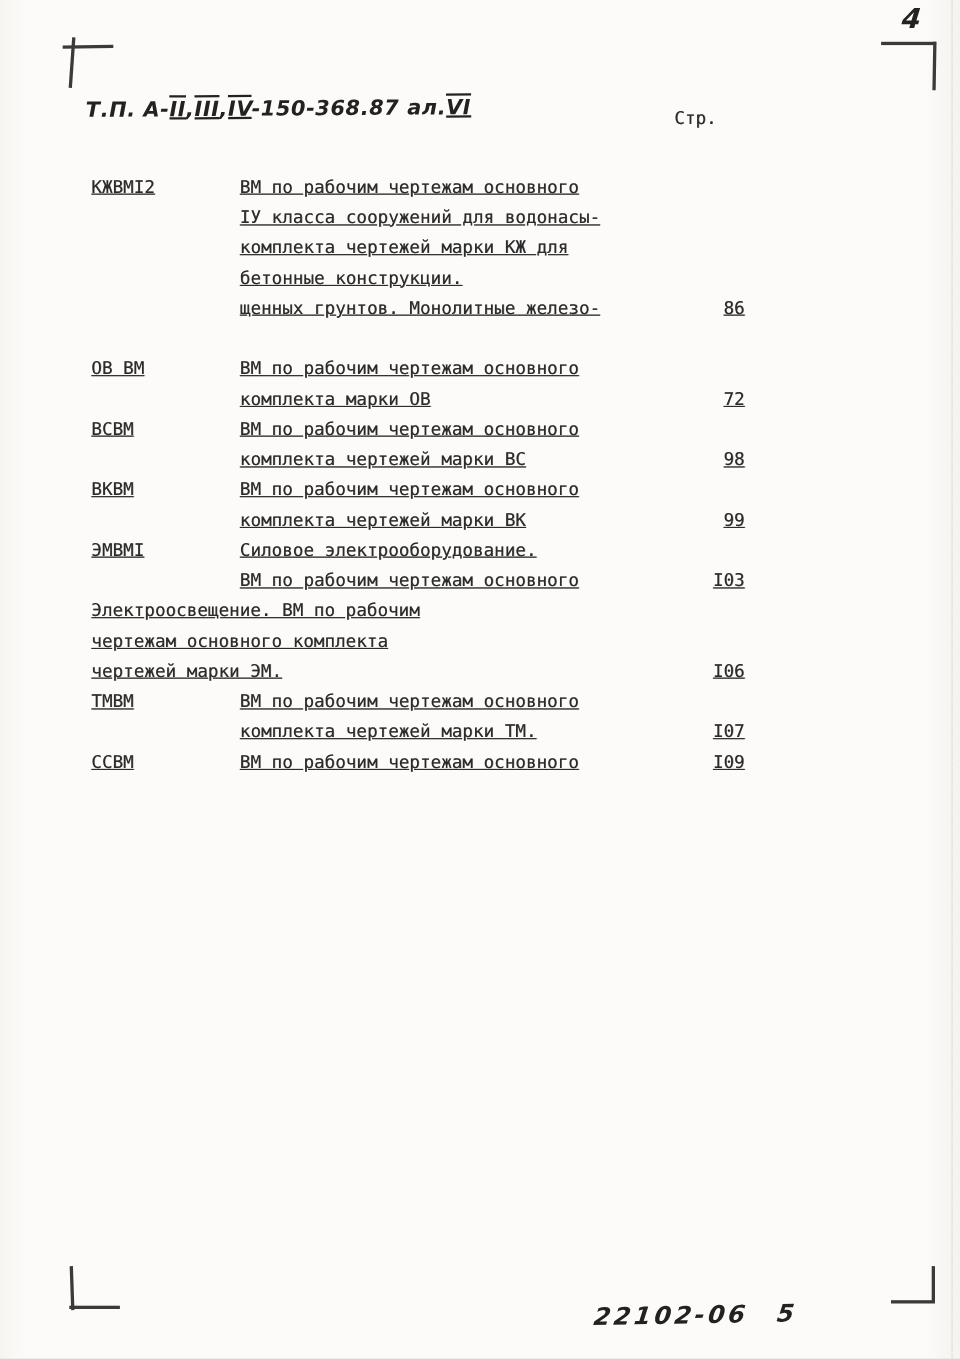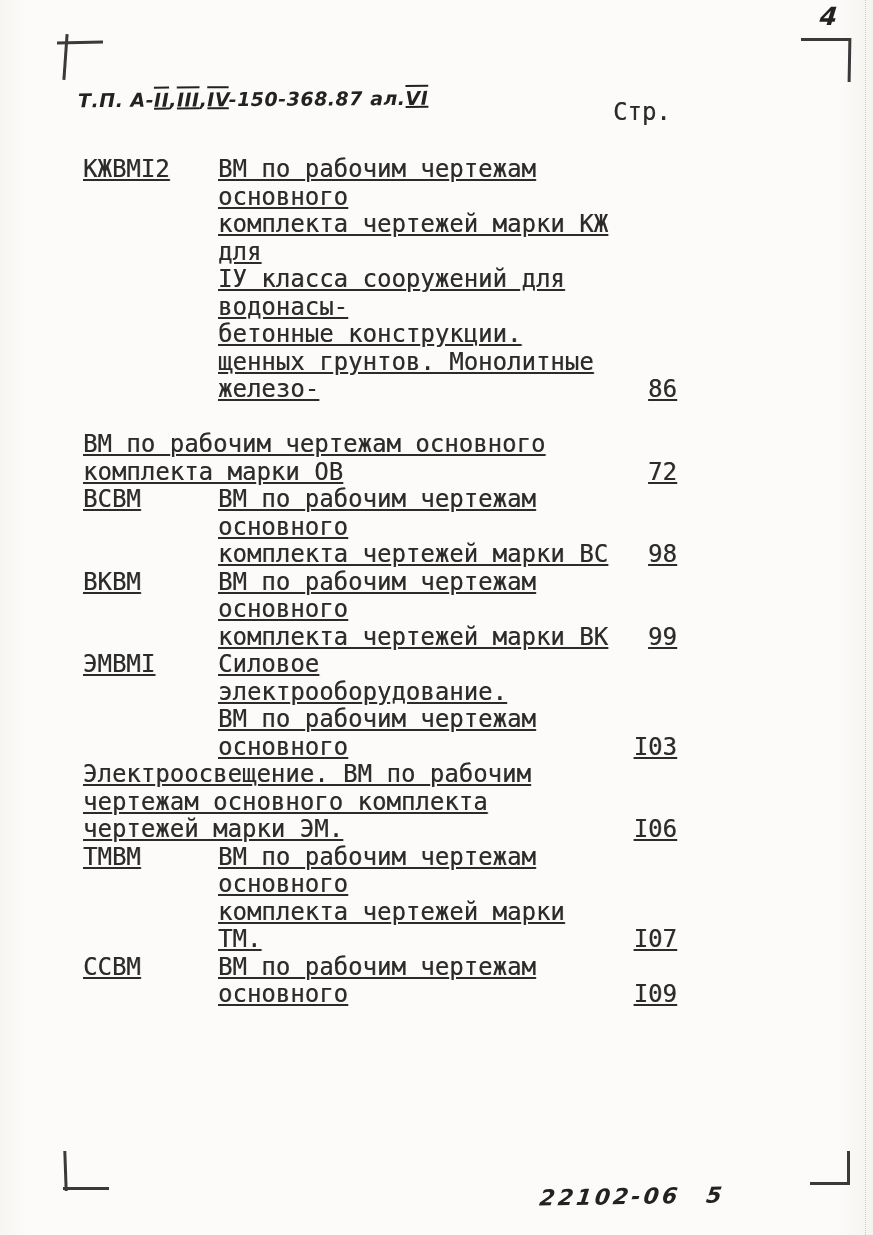--- a/index.html
+++ b/index.html
@@ -13,21 +13,21 @@
     height: 1235px;
     margin: 0 auto;
     background: linear-gradient(90deg, #f6f5f2 0%, #fcfbf9 3%, #fcfbf9 96%, #f4f3f0 100%);
     overflow: hidden;
     color: #2d2d2d;
     font-family: "DejaVu Sans Mono", monospace;
   }
   
   .typed {
     font-family: "DejaVu Sans Mono", monospace;
-    font-size: 24px;
+    font-size: 16px;
     color: #2b2b2b;
     text-shadow: 0.4px 0 0 rgba(40,40,40,0.55);
   }
   
   .hand {
     font-family: "DejaVu Sans", sans-serif;
     font-style: italic;
     font-weight: bold;
     color: #222;
   }
@@ -141,29 +141,30 @@
   <div class="hand doc-header"><span>Т.П. А-</span><span class="rn">II</span><span>,</span><span class="rn">III</span><span>,</span><span class="rn">IV</span><span>-150-368.87 ал.</span><span class="rn">VI</span></div>
 
   <div class="typed page-col-label">Стр.</div>
 
   <div class="entries typed">
 
     <div class="entry gap-after">
       <div class="code">КЖВМI2</div>
       <div class="lines">
           <div class="line">ВМ по рабочим чертежам основного</div>
+          <div class="line">IУ класса сооружений для водонасы-</div>
           <div class="line">комплекта чертежей марки КЖ для</div>
-          <div class="line">IУ класса сооружений для водонасы-</div>
           <div class="line">бетонные конструкции.</div>
           <div class="line">щенных грунтов. Монолитные железо-</div>
         </div>
       <div class="pageno">86</div>
     </div>
 
     <div class="entry">
+      <div class="code">ОВ ВМ</div>
       <div class="lines">
           <div class="line">ВМ по рабочим чертежам основного</div>
           <div class="line">комплекта марки ОВ</div>
         </div>
       <div class="pageno">72</div>
     </div>
 
     <div class="entry">
       <div class="code">ВСВМ</div>
       <div class="lines">

